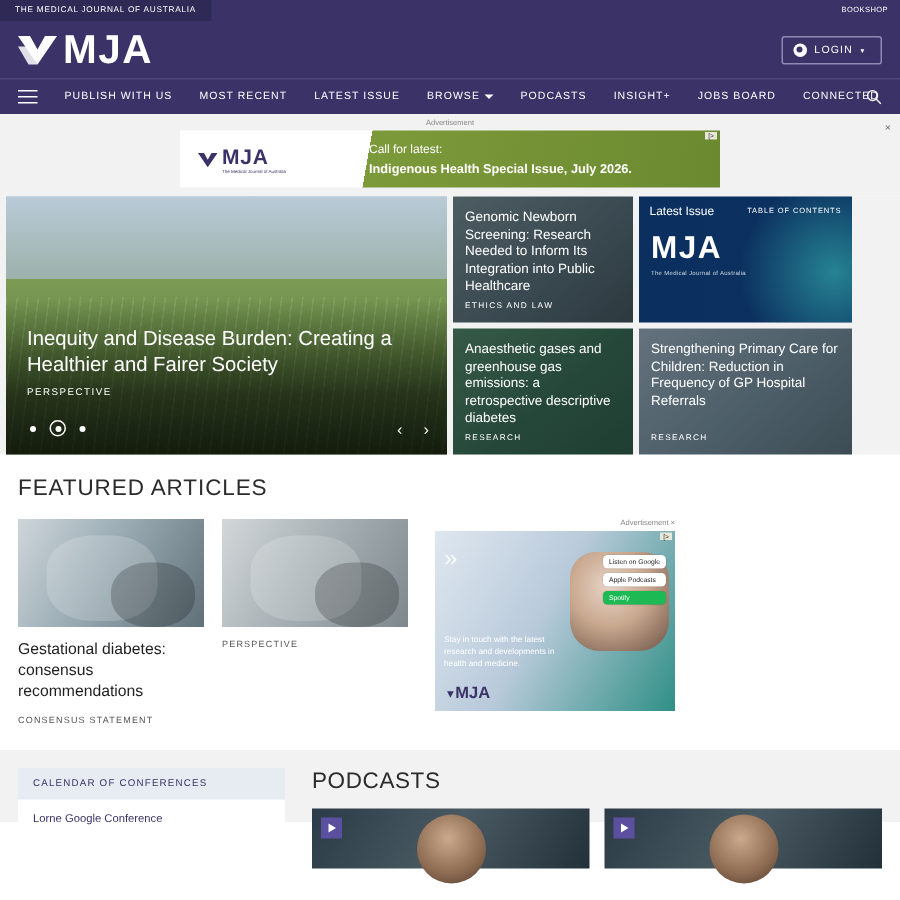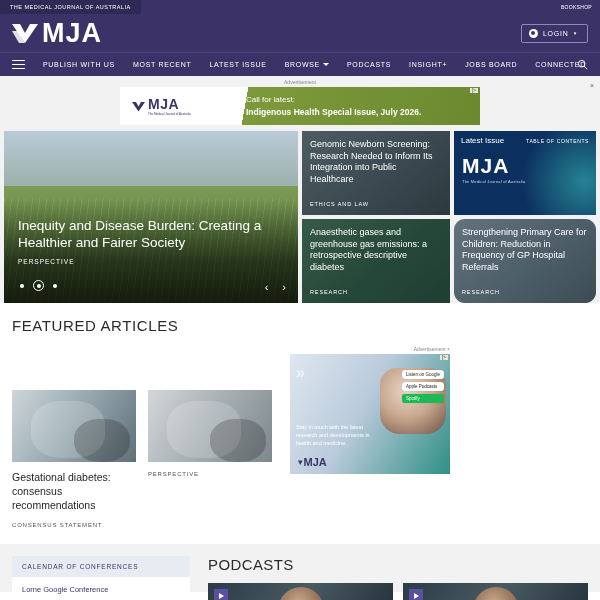--- a/index.html
+++ b/index.html
@@ -206,31 +206,31 @@
     width: 11px; height: 11px; border-radius: 50%;
     border: 1px solid #ffffff;
     display: flex; align-items: center; justify-content: center;
   }
   .dot-active span { width: 4px; height: 4px; border-radius: 50%; background: #ffffff; display:block;}
   .hero-arrows {
     position: absolute; right: 12px; bottom: 10px;
     display: flex; gap: 14px;
     color: #ffffff; font-size: 11px;
   }
-  .hero-col-mid { width: 148px; display: flex; flex-direction: column; gap: 4px; }
+  .hero-col-mid { width: 120px; display: flex; flex-direction: column; gap: 4px; }
   .hero-tile {
     height: 84px;
     position: relative;
     overflow: hidden;
     padding: 8px 8px;
     color: #ffffff;
   }
   .tile-a { background: linear-gradient(140deg, #6c7f84 0%, #4d6068 60%, #3a484e 100%); }
   .tile-b { background: linear-gradient(140deg, #4a7c5b 0%, #2f5f47 55%, #27503c 100%); }
-  .tile-c { background: linear-gradient(140deg, #8ea0ad 0%, #6c8290 55%, #53666f 100%); border-radius: 11px; }
+  .tile-c { background: linear-gradient(140deg, #8ea0ad 0%, #6c8290 55%, #53666f 100%); }
   .hero-tile .overlay {
     position:absolute; inset:0; background: rgba(20,30,35,0.35);
   }
   .hero-tile .tx { position: relative; }
   .tile-title { font-size: 9px; line-height: 1.28; }
   .tile-kicker { font-size: 5.5px; letter-spacing: 0.9px; position:absolute; left:8px; bottom:8px;}
   .hero-col-right { width: 142px; display: flex; flex-direction: column; gap: 4px; }
   .latest-issue {
     height: 84px;
     background: #0b2f5e;
@@ -254,21 +254,21 @@
   
   .featured-section { padding: 14px 12px 0; background:#ffffff; }
   .section-title {
     font-size: 15px;
     letter-spacing: 0.6px;
     color: #2b2b2b;
     font-weight: normal;
     margin-bottom: 12px;
   }
   .featured-row { display: flex; gap: 12px; }
-  .fcard { width: 124px; margin-top: 44px; }
+  .fcard { width: 124px; }
   .fthumb { width: 124px; height: 72px; overflow:hidden; position:relative; }
   .t1 { background: linear-gradient(120deg,#cfd6da 0%, #9fb0b8 40%, #5f7078 100%); }
   .t2 { background: linear-gradient(120deg,#7d8f5c 0%, #4f6d46 45%, #2f4a35 100%); }
   .t3 { background: linear-gradient(120deg,#d3d7da 0%, #a9b2b6 45%, #7d878c 100%); }
   .fthumb .blobA {position:absolute; width:60%; height:80%; left:15%; top:15%; border-radius:40%; background:rgba(255,255,255,0.18);}
   .fthumb .blobB {position:absolute; width:45%; height:60%; right:5%; bottom:0; border-radius:45%; background:rgba(0,0,0,0.20);}
   .fcard-title {
     font-size: 10.5px;
     line-height: 1.32;
     color: #1f1f1f;

